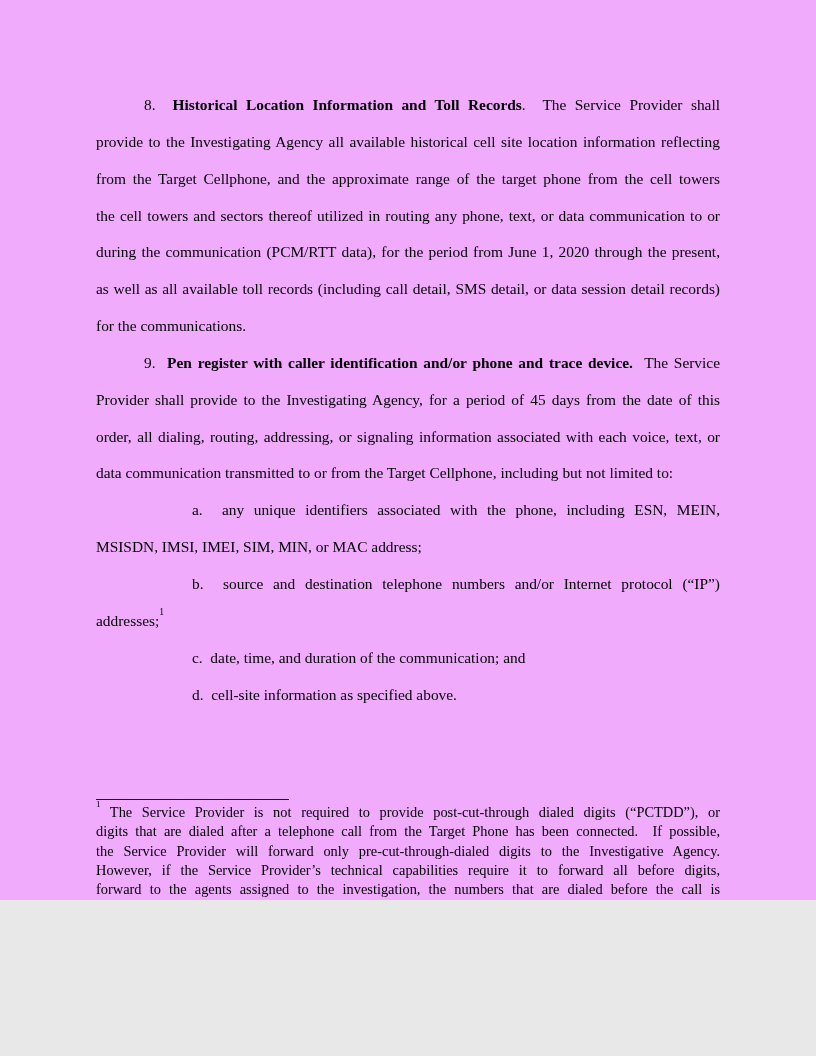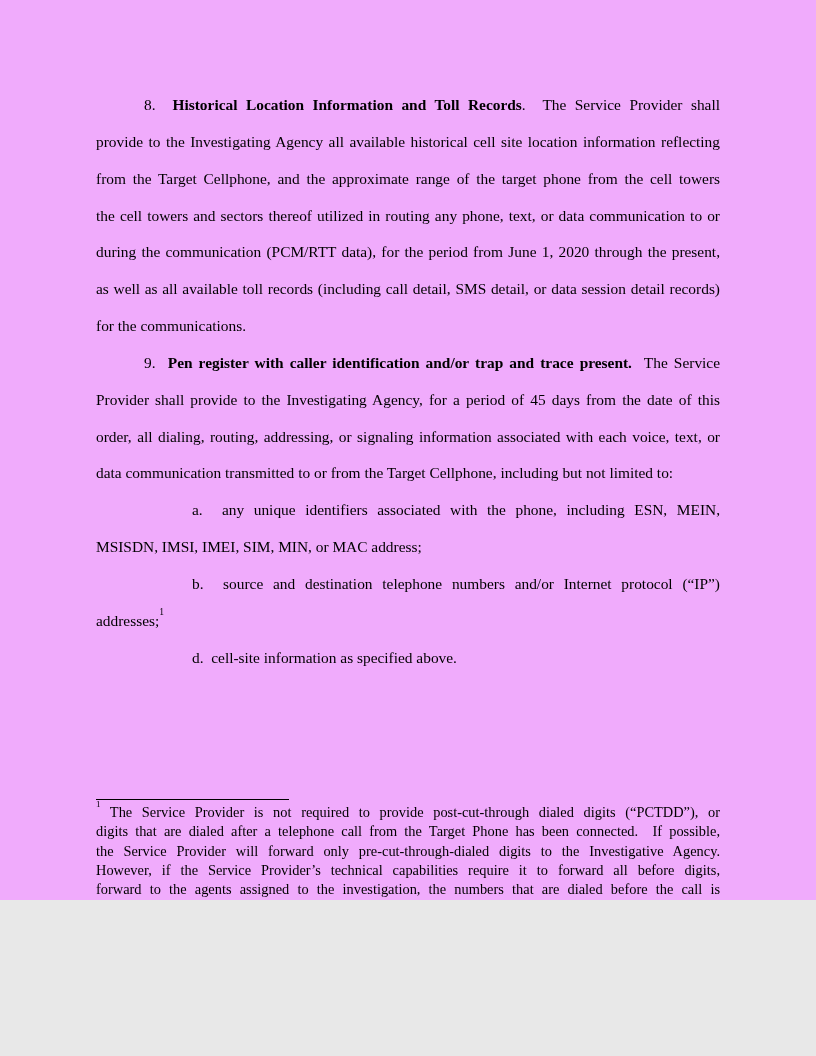--- a/index.html
+++ b/index.html
@@ -82,32 +82,35 @@
       <div class="block">
         <div class="ln" style="text-indent: 48px;"><span>8.&nbsp; </span><b>Historical Location Information and Toll Records</b><span>.&nbsp; The Service Provider shall</span></div>
         <div class="ln"><span>provide to the Investigating Agency all available historical cell site location information reflecting</span></div>
         <div class="ln"><span>from the Target Cellphone, and the approximate range of the target phone from the cell towers</span></div>
         <div class="ln"><span>the cell towers and sectors thereof utilized in routing any phone, text, or data communication to or</span></div>
         <div class="ln"><span>during the communication (PCM/RTT data), for the period from June 1, 2020 through the present,</span></div>
         <div class="ln"><span>as well as all available toll records (including call detail, SMS detail, or data session detail records)</span></div>
         <div class="ln last"><span>for the communications.</span></div>
       </div>
       <div class="block">
-        <div class="ln" style="text-indent: 48px;"><span>9.&nbsp; </span><b>Pen register with caller identification and/or trap and trace present.</b><span>&nbsp; The Service</span></div>
+        <div class="ln" style="text-indent: 48px;"><span>9.&nbsp; </span><b>Pen register with caller identification and/or phone and trace device.</b><span>&nbsp; The Service</span></div>
         <div class="ln"><span>Provider shall provide to the Investigating Agency, for a period of 45 days from the date of this</span></div>
         <div class="ln"><span>order, all dialing, routing, addressing, or signaling information associated with each voice, text, or</span></div>
         <div class="ln last"><span>data communication transmitted to or from the Target Cellphone, including but not limited to:</span></div>
       </div>
       <div class="block">
         <div class="ln" style="text-indent: 96px;"><span>a.&nbsp; any unique identifiers associated with the phone, including ESN, MEIN,</span></div>
         <div class="ln last"><span>MSISDN, IMSI, IMEI, SIM, MIN, or MAC address;</span></div>
       </div>
       <div class="block">
         <div class="ln" style="text-indent: 96px;"><span>b.&nbsp; source and destination telephone numbers and/or Internet protocol (“IP”)</span></div>
         <div class="ln last"><span>addresses;</span><sup class="fn-ref">1</sup></div>
+      </div>
+      <div class="block">
+        <div class="ln last" style="text-indent: 96px;"><span>c.&nbsp; date, time, and duration of the communication; and</span></div>
       </div>
       <div class="block">
         <div class="ln last" style="text-indent: 96px;"><span>d.&nbsp; cell-site information as specified above.</span></div>
       </div>
     </div>
   <div class="footnote-rule"></div>
   <div class="footnote" id="footnote-text">
       <div class="ln"><sup class="fn-ref">1</sup><span> The Service Provider is not required to provide post-cut-through dialed digits (“PCTDD”), or</span></div>
       <div class="ln"><span>digits that are dialed after a telephone call from the Target Phone has been connected.&nbsp; If possible,</span></div>
       <div class="ln"><span>the Service Provider will forward only pre-cut-through-dialed digits to the Investigative Agency.</span></div>

